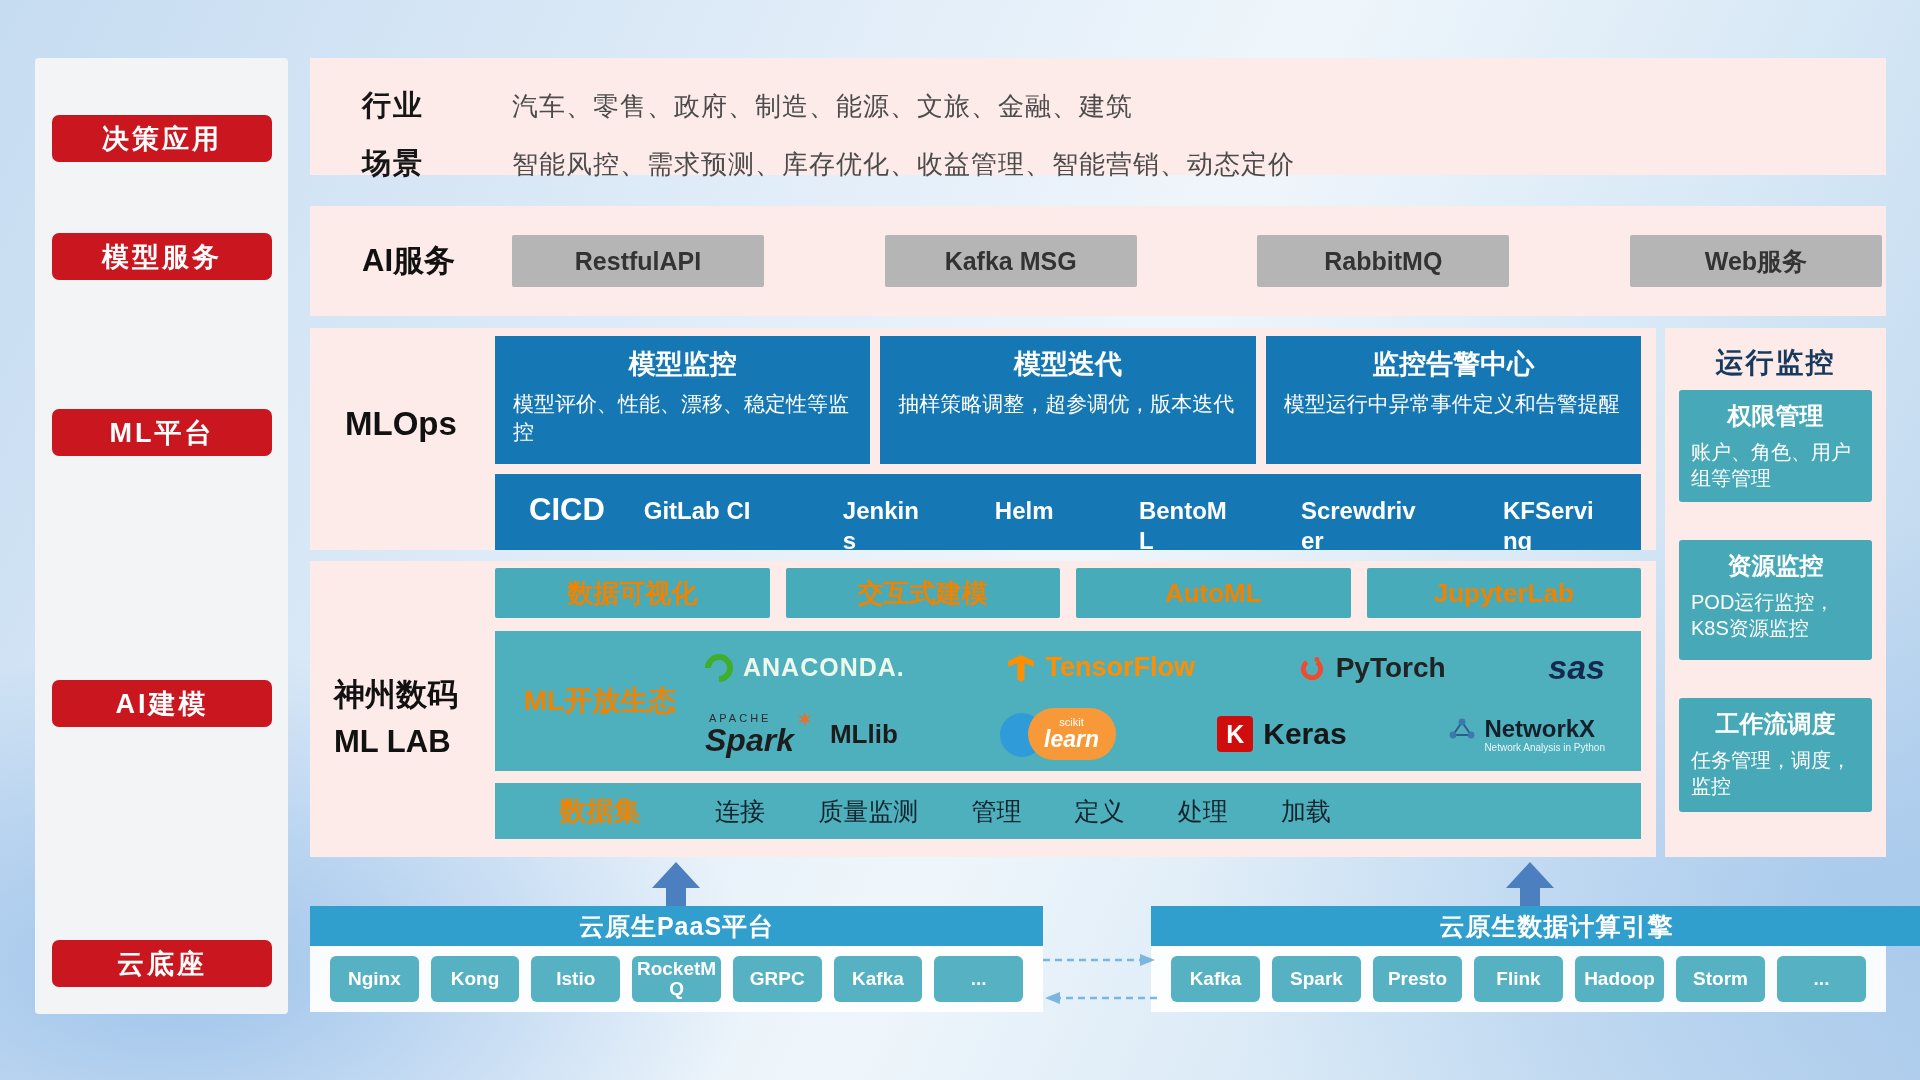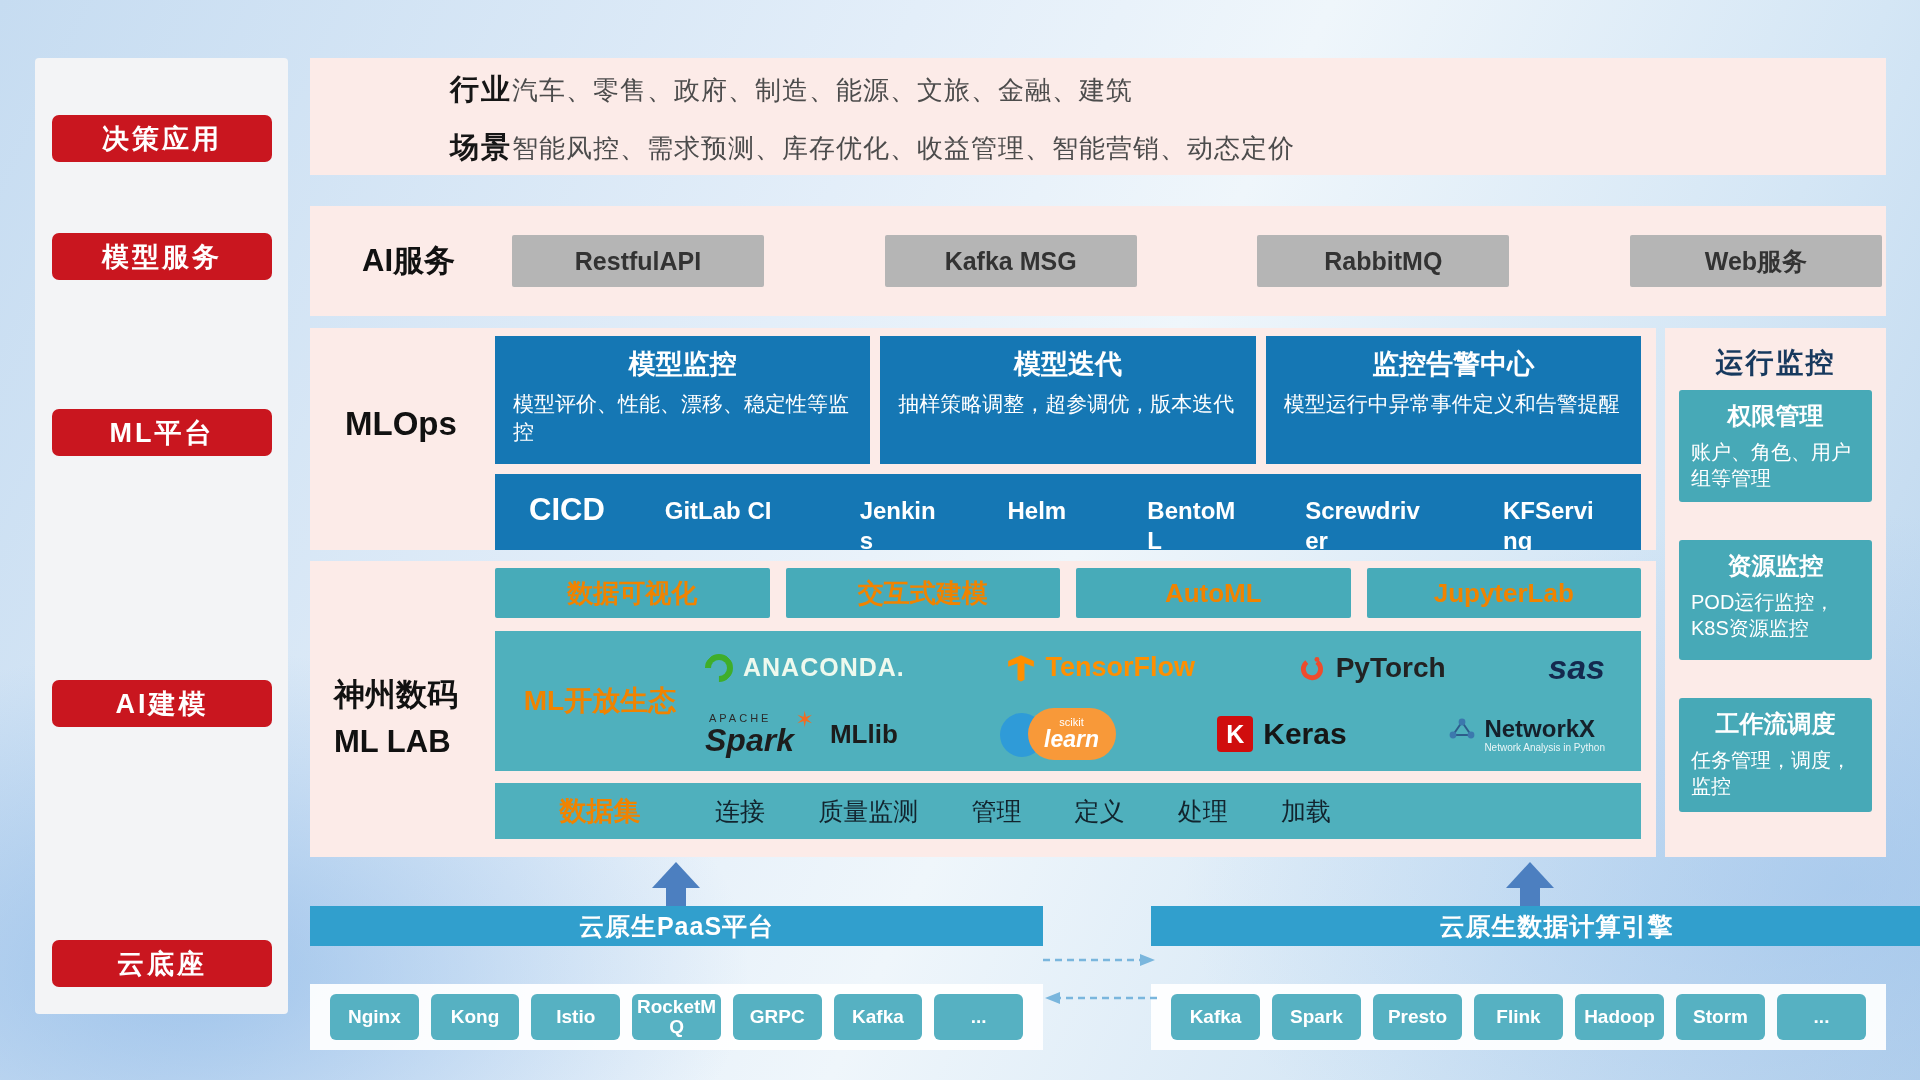--- a/index.html
+++ b/index.html
@@ -15,21 +15,21 @@
 
   
   .side-rail { position:absolute; left:35px; top:58px; width:253px; height:956px; background:#f3f4f6; border-radius:4px; }
   .side-btn { position:absolute; left:17px; width:220px; height:47px; background:#c9161f; color:#fff;
     font-size:27px; font-weight:bold; letter-spacing:3px; border-radius:7px;
     display:flex; align-items:center; justify-content:center; }
 
   .panel { position:absolute; background:#fcebe8; }
 
   
-  .industry { left:310px; top:58px; width:1576px; height:117px; padding-top:3px;text-align:right; }
+  .industry { left:310px; top:58px; width:1576px; height:117px; padding-top:19px; }
   .ind-row { display:flex; align-items:center; height:58px; }
   .ind-label { width:150px; margin-left:52px; font-size:29px; font-weight:bold; color:#161616; letter-spacing:2px; }
   .ind-text { font-size:26px; color:#4c4c4c; letter-spacing:1px; }
 
   
   .ai-service { left:310px; top:206px; width:1576px; height:110px; display:flex; align-items:center; }
   .sec-label { font-size:31px; font-weight:bold; color:#111; }
   .ai-service .sec-label { width:150px; margin-left:52px; }
   .ai-btn-row { flex:1; display:flex; justify-content:space-between; padding-right:4px; }
   .gray-btn { width:252px; height:52px; background:#b5b5b5; color:#333; font-weight:bold; font-size:25px;
@@ -39,21 +39,21 @@
   .mlops { left:310px; top:328px; width:1346px; height:222px; }
   .mlops-label { position:absolute; left:35px; top:0; width:150px; height:191px; display:flex; align-items:center;
     font-size:33px; font-weight:bold; color:#111; }
   .mlops-cards { position:absolute; left:185px; top:8px; right:15px; height:128px; display:flex; gap:10px; }
   .mlops-card { flex:1; background:#1577b4; color:#fff; padding:10px 18px 0; }
   .mlops-card h3 { font-size:27px; text-align:center; font-weight:bold; margin-bottom:8px; }
   .mlops-card p { font-size:21px; line-height:1.35; }
   .cicd-bar { position:absolute; left:185px; top:146px; right:15px; height:76px; background:#1577b4; color:#fff;
     display:flex; align-items:flex-start; padding:0 34px; overflow:hidden; }
   .cicd-label { font-size:31px; font-weight:bold; padding-top:18px; }
-  .cicd-tools { flex:1; display:flex; justify-content:space-between; margin-left:60px; }
+  .cicd-tools { flex:1; display:flex; justify-content:space-between; margin-left:39px; }
   .cicd-tool { font-size:24px; font-weight:bold; padding-top:22px; line-height:1.25; overflow-wrap:anywhere; }
   .cicd-tool:nth-child(1){ width:125px; }
   .cicd-tool:nth-child(2){ width:78px; }
   .cicd-tool:nth-child(3){ width:70px; }
   .cicd-tool:nth-child(4){ width:88px; }
   .cicd-tool:nth-child(5){ width:128px; }
   .cicd-tool:nth-child(6){ width:104px; }
 
   
   .monitor { left:1665px; top:328px; width:221px; height:529px; }
@@ -105,21 +105,21 @@
   .dataset-label { width:210px; text-align:center; color:#f08300; font-size:27px; font-weight:bold; }
   .dataset-items { flex:1; display:flex; justify-content:space-between; padding:0 310px 0 10px; }
   .dataset-item { font-size:25px; color:#12242e; }
 
   
   .base-bar { position:absolute; top:906px; height:40px; background:#319fcd; color:#fff; font-size:25px;
     font-weight:bold; display:flex; align-items:center; justify-content:center; letter-spacing:1px; }
   .base-bar.left { left:310px; width:733px; }
   .base-bar.right { left:1151px; width:811px; }
   .tool-strip { position:absolute; top:946px; height:66px; background:rgba(255,255,255,.93);
-    display:flex; align-items:center; gap:12px; padding:0 20px;margin-top:38px; }
+    display:flex; align-items:center; gap:12px; padding:0 20px; }
   .tool-strip.left { left:310px; width:733px; }
   .tool-strip.right { left:1151px; width:735px; }
   .tool-btn { flex:1; height:46px; background:#56b1c2; color:#fff; font-size:19px; font-weight:bold;
     border-radius:6px; display:flex; align-items:center; justify-content:center; text-align:center;
     line-height:1.05; overflow-wrap:anywhere; overflow:hidden; padding:2px; }
 
   .up-arrow { position:absolute; width:48px; height:44px; top:862px; }
   .up-arrow .head { width:0; height:0; border-left:24px solid transparent; border-right:24px solid transparent;
     border-bottom:26px solid #4c7fc0; }
   .up-arrow .stem { width:20px; height:18px; background:#4c7fc0; margin:0 auto; }

